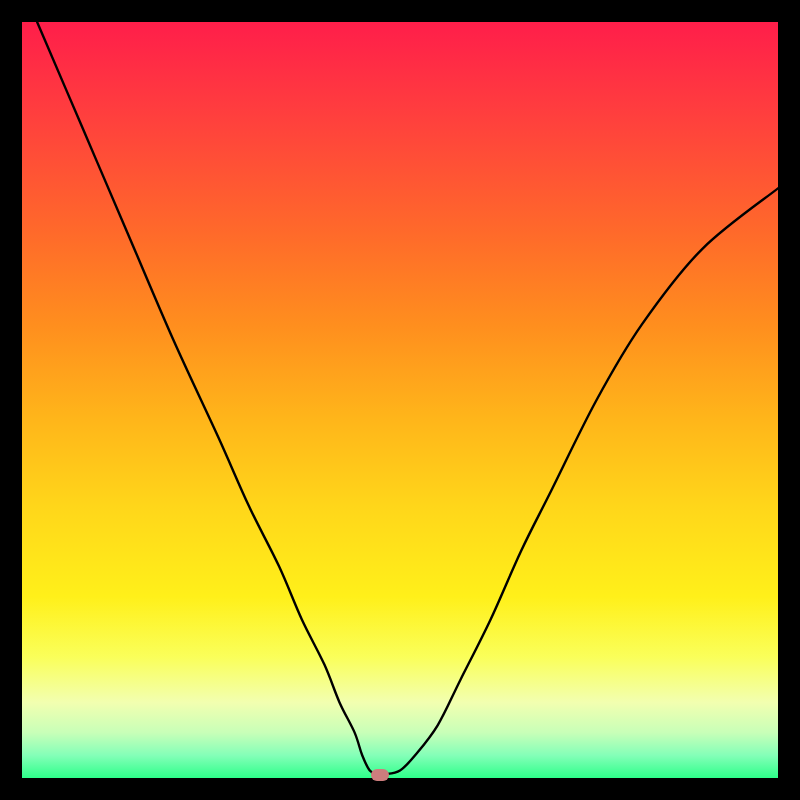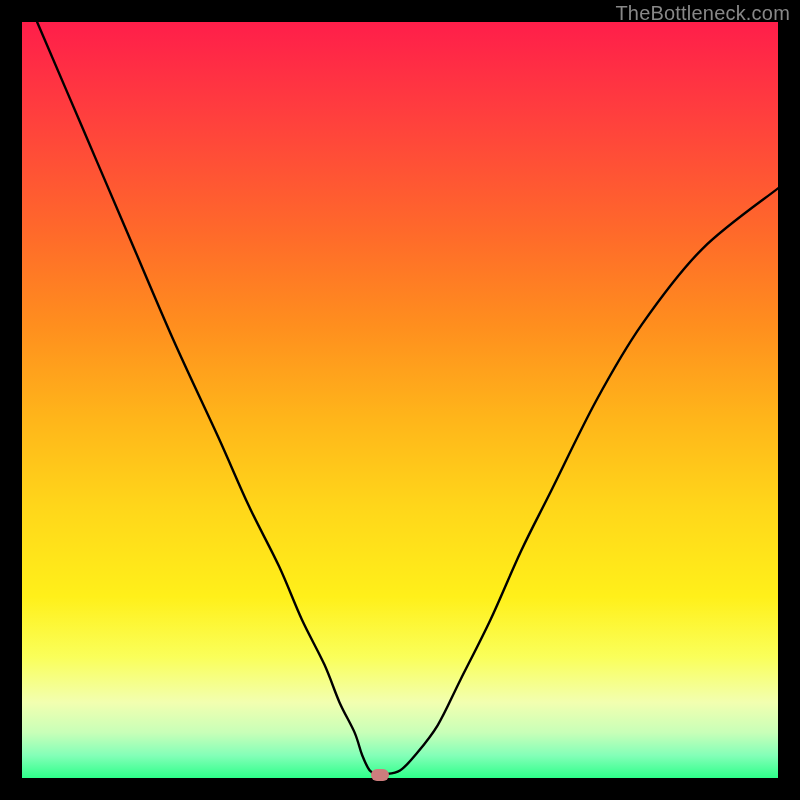--- a/index.html
+++ b/index.html
@@ -63,20 +63,19 @@
     background: #cd7d7d;
     border-radius: 6px;
     transform: translate(-50%, -50%);
     z-index: 5;
   }
 </style>
 </head>
 <body>
 
 <div class="frame">
-  <div class="watermark">TheBottleneck.com</div>
   <div class="plot-area">
     <svg class="svg-layer" viewBox="0 0 756 756" preserveAspectRatio="none">
       <path id="curve-path" fill="none" stroke="#000" stroke-width="2.4" stroke-linecap="round" stroke-linejoin="round" d="M 15.120000000000001 0 C 22.68 17.64, 45.36 70.56, 60.48 105.84 C 75.60 141.12, 90.72 176.40, 105.84 211.68 C 120.96 246.96, 136.08 283.50, 151.20 317.52 C 166.32 351.54, 183.96 388.08, 196.56 415.80 C 209.16 443.52, 216.72 462.42, 226.80 483.84 C 236.88 505.26, 248.22 525.42, 257.04 544.32 C 265.86 563.22, 272.16 580.86, 279.72 597.24 C 287.28 613.62, 296.10 628.74, 302.40 642.60 C 308.70 656.46, 312.48 669.06, 317.52 680.40 C 322.56 691.74, 328.86 701.82, 332.64 710.64 C 336.42 719.46, 337.68 727.02, 340.20 733.32 C 342.72 739.62, 345.24 745.29, 347.76 748.44 C 350.28 751.59, 352.80 751.59, 355.32 752.22 C 357.84 752.85, 359.10 752.85, 362.88 752.22 C 366.66 751.59, 372.96 751.59, 378.00 748.44 C 383.04 745.29, 386.82 740.88, 393.12 733.32 C 399.42 725.76, 408.24 715.68, 415.80 703.08 C 423.36 690.48, 429.66 675.36, 438.48 657.72 C 447.30 640.08, 458.64 618.66, 468.72 597.24 C 478.80 575.82, 488.88 550.62, 498.96 529.20 C 509.04 507.78, 516.60 493.92, 529.20 468.72 C 541.80 443.52, 559.44 405.72, 574.56 378.00 C 589.68 350.28, 602.28 327.60, 619.92 302.40 C 637.56 277.20, 657.72 249.48, 680.40 226.80 C 703.08 204.12, 743.40 176.40, 756.00 166.32"></path>
     </svg>
     <div id="marker" class="marker" style="left: 357.588px; top: 752.976px;"></div>
   </div>
 </div>
 
 </body></html>

